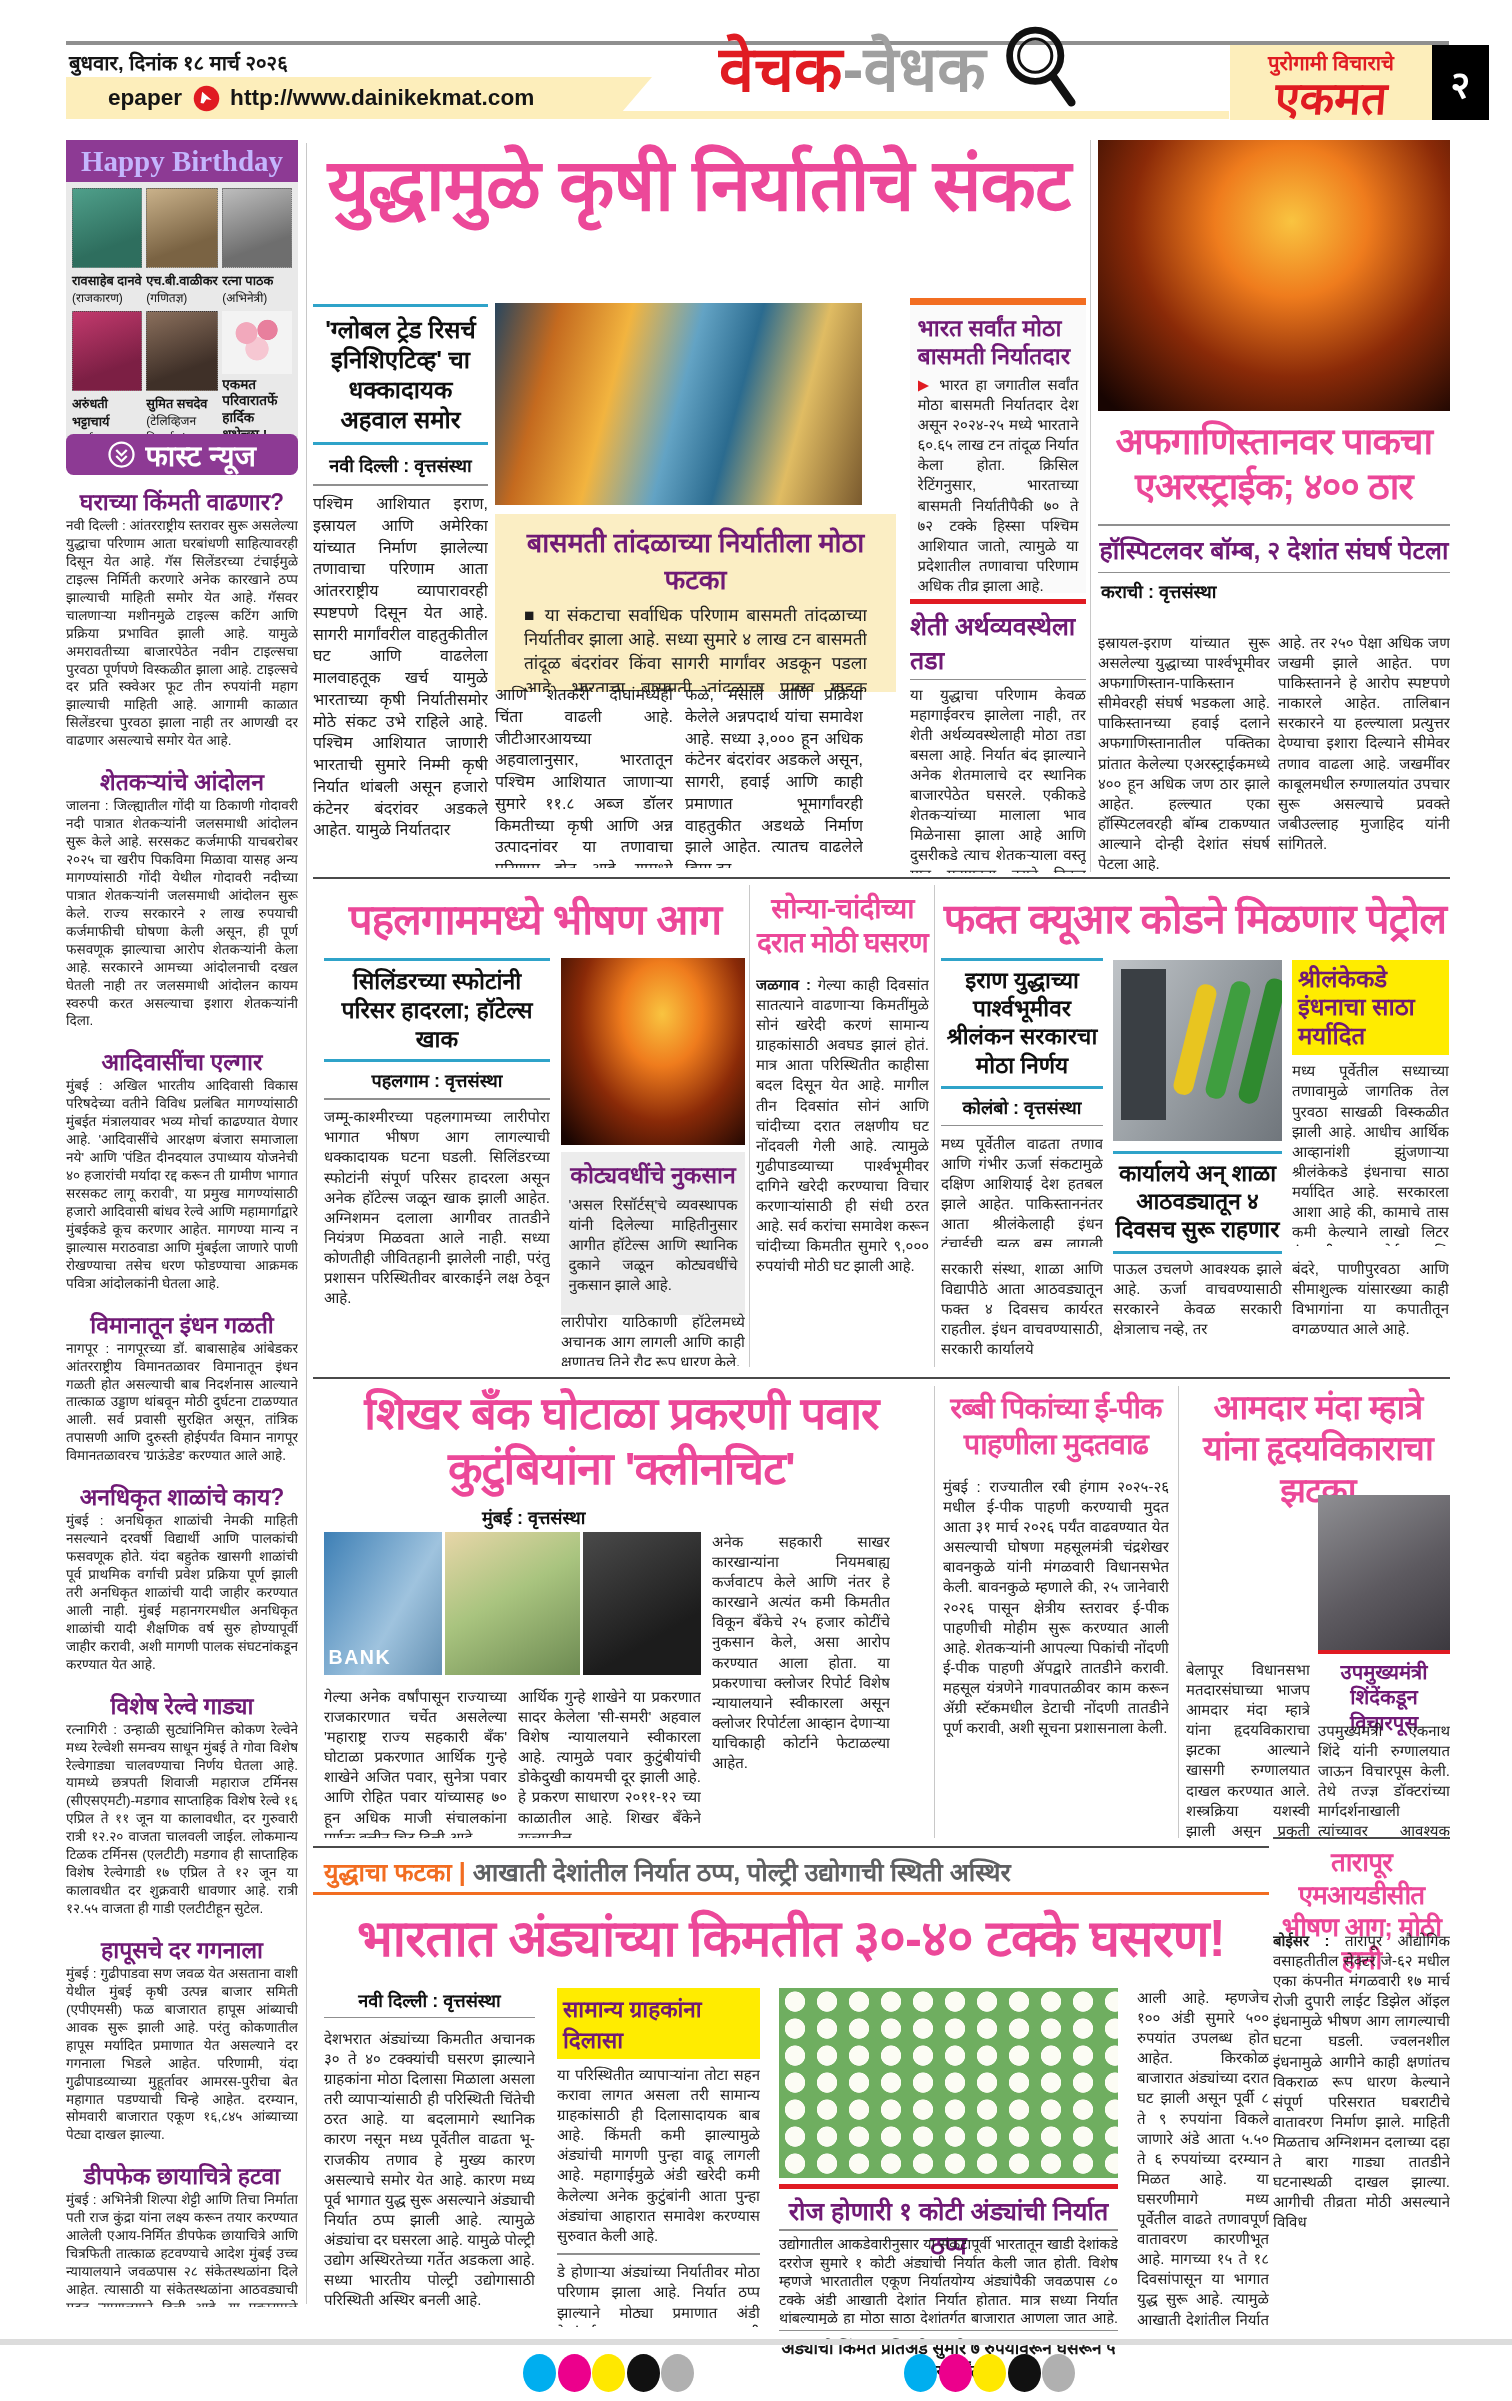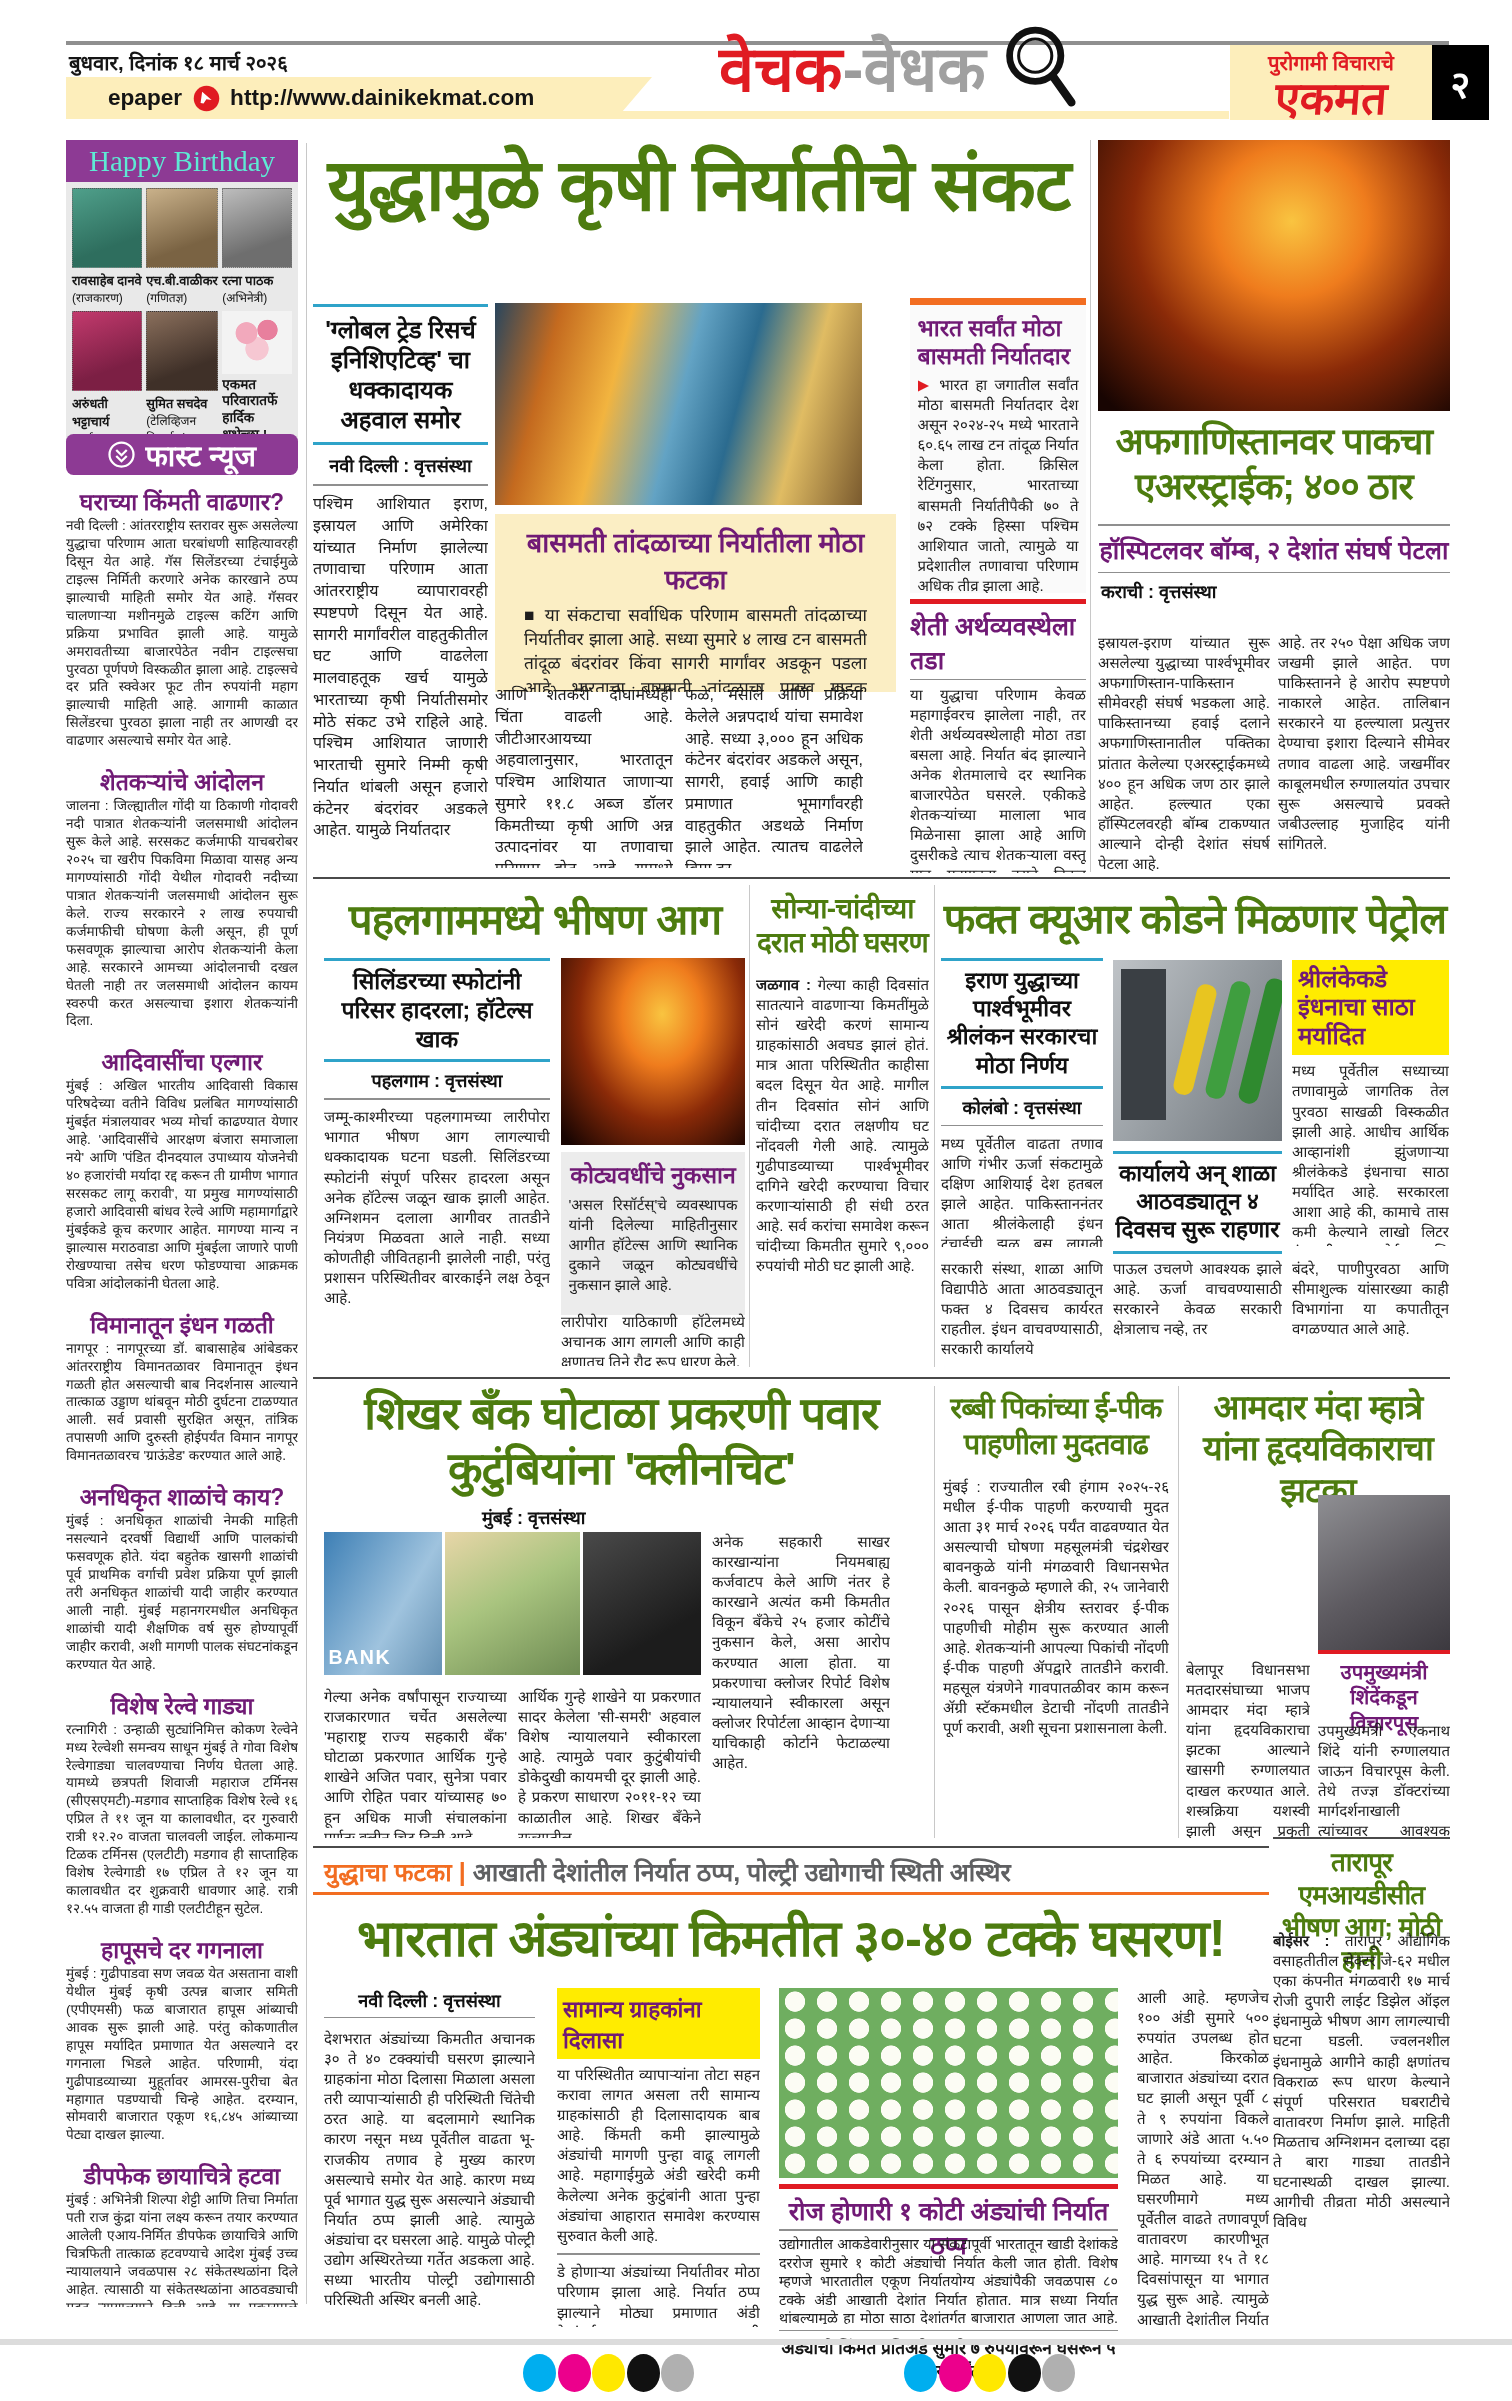--- a/index.html
+++ b/index.html
@@ -20,21 +20,21 @@
   .dateline{font-weight:700;font-size:18px;color:#111;}
   .kicker{font-weight:800;font-size:24px;line-height:1.25;color:#101010;text-align:center;}
   .dotted{border:1.5px dotted #777;}
   .firebg{background:radial-gradient(ellipse at 55% 30%,#f9c440 0%,#ef7c1d 28%,#8a2a08 58%,#180502 95%);}
   .collagebg{background:linear-gradient(105deg,#28465e 0%,#c46a1f 16%,#f2b43f 33%,#63a3c4 50%,#2b6b8f 64%,#e0bc63 80%,#7a5a2e 100%);}
   .pumpbg{background:linear-gradient(120deg,#bfc3c7 0%,#9aa0a5 45%,#70767c 100%);}
   .eggbg{background-color:#6fae60;background-image:radial-gradient(circle at 16px 13.6px,#fcfcf4 0 9.8px,rgba(0,0,0,0) 10.5px);background-size:32px 27px;}
   .yellownote{background:#fbeec4;}
   .hl-yellow{background:#ffec00;}
   .graybox{background:#ececec;}
-  .headline-xl{font-weight:800;color:#4d7c0f;letter-spacing:-0.8px;}
+  .headline-xl{font-weight:800;color:#ec4899;letter-spacing:-0.8px;}
   .sub-gray{color:#58595b;font-weight:800;}
   .dot{width:33px;height:38px;border-radius:50%;display:inline-block;margin-right:1.5px;}
 </style>
 </head>
 <body>
 
 <div class="page">
 
   <div class="b" style="left:66px;top:41px;width:1383px;height:3.8px;background:#8f8f8f;"></div>
   <div class="b bold" style="left:69px;top:48px;font-size:20.3px;">बुधवार, दिनांक १८ मार्च २०२६</div>
@@ -62,21 +62,21 @@
       </svg>
   </span>
 
   <div class="b" style="left:1230px;top:45px;width:202px;height:75px;background:#fdeebb;text-align:center;">
     <div style="color:#e01b22;font-weight:800;font-size:20.3px;margin-top:3px;">पुरोगामी विचाराचे</div>
     <div style="color:#e01b22;font-weight:900;font-size:45px;line-height:1;transform:skewX(-4deg);">एकमत</div>
   </div>
   <div class="b" style="left:1432px;top:45px;width:57px;height:75px;background:#000;color:#fff;display:flex;align-items:center;justify-content:center;font-size:38px;font-weight:800;">२</div>
 
   <div class="b" style="left:66px;top:140px;width:232px;background:#e9e9e9;">
-    <div style="background:#8d3a94;color:#5eead4;font-family:'Liberation Serif','DejaVu Serif',serif;font-weight:400;font-size:29px;text-align:center;padding:4.5px 0;">Happy Birthday</div>
+    <div style="background:#8d3a94;color:#c4b5fd;font-family:'Liberation Serif','DejaVu Serif',serif;font-weight:700;font-size:29px;text-align:center;padding:4.5px 0;">Happy Birthday</div>
     <div style="display:grid;grid-template-columns:1fr 1fr 1fr;gap:4.5px;padding:6px;">
       <div>
         <div class="dotted" style="height:78px;background:linear-gradient(160deg,#4f9f8a,#2e6e5e 70%);"></div>
         <div style="font-size:12.8px;font-weight:700;margin-top:3px;">रावसाहेब दानवे</div>
         <div style="font-size:12px;">(राजकारण)</div>
       </div>
       <div>
         <div class="dotted" style="height:78px;background:linear-gradient(160deg,#c9b18a,#7a6343 70%);"></div>
         <div style="font-size:12.8px;font-weight:700;margin-top:3px;">एच.बी.वाळीकर</div>
         <div style="font-size:12px;">(गणितज्ञ)</div>

